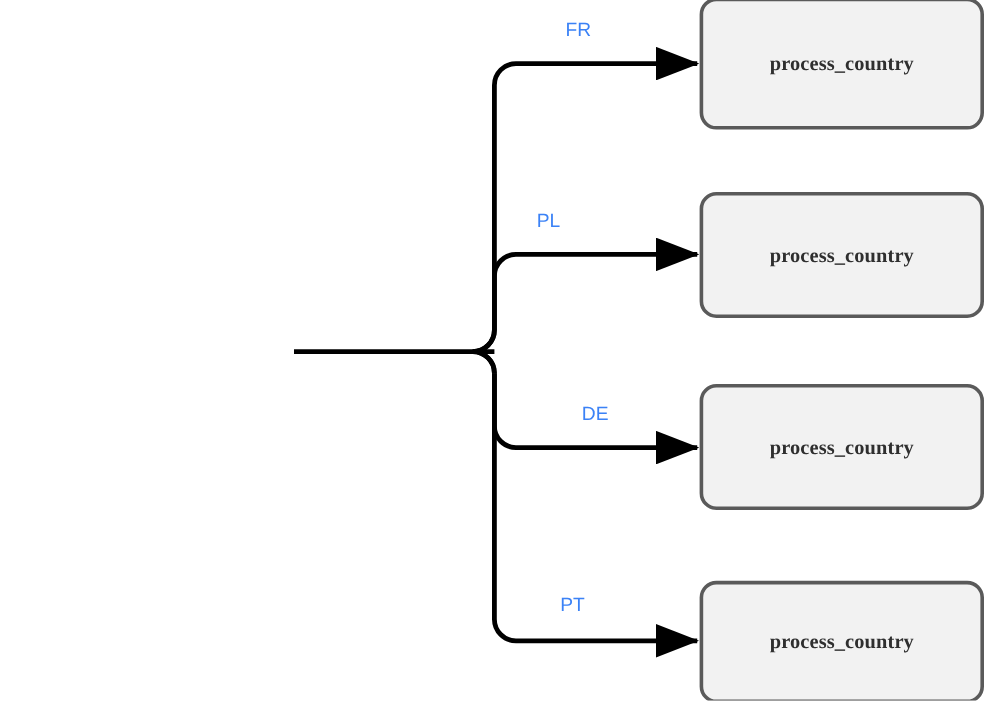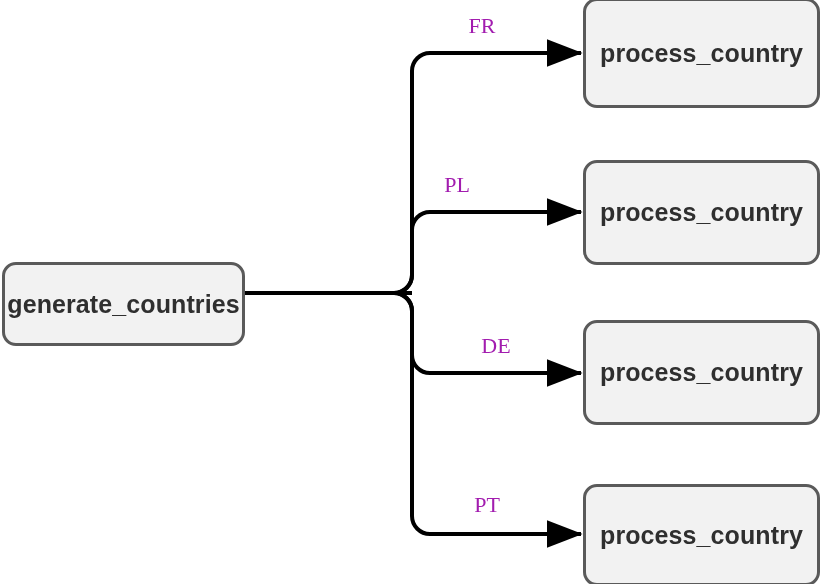--- a/index.html
+++ b/index.html
@@ -28,33 +28,33 @@
     position: absolute;
     box-sizing: border-box;
     background: #f2f2f2;
     border: 3px solid #5a5a5a;
     border-radius: 14px;
     display: flex;
     align-items: center;
     justify-content: center;
   }
   .node-label {
-    font-family: Liberation Sans, sans-serif;
+    font-family: Liberation Serif, serif;
     font-weight: bold;
-    font-size: 25px;
+    font-size: 17px;
     color: #2f2f2f;
     letter-spacing: 0.1px;
     white-space: nowrap;
   }
   .edge-label {
     position: absolute;
-    font-family: Liberation Serif, serif;
+    font-family: Liberation Sans, sans-serif;
     font-weight: normal;
-    font-size: 22px;
-    color: #a21caf;
+    font-size: 16px;
+    color: #3b82f6;
     white-space: nowrap;
     transform: translate(-50%, -50%);
   }
 </style>
 </head>
 <body>
 
 <div id="canvas">
 
   <svg id="edge-layer" viewBox="0 0 824 584" xmlns="http://www.w3.org/2000/svg">
@@ -69,38 +69,35 @@
         <path d="M 394 293 A 18 18 0 0 0 412 275"></path>
         <path d="M 412 275 L 412 230 A 18 18 0 0 1 430 212 L 581 212" marker-end="url(#arrowhead)"></path>
         <path d="M 394 293 A 18 18 0 0 0 412 275"></path>
         <path d="M 412 311 L 412 355 A 18 18 0 0 0 430 373 L 581 373" marker-end="url(#arrowhead)"></path>
         <path d="M 394 293 A 18 18 0 0 1 412 311"></path>
         <path d="M 412 311 L 412 516 A 18 18 0 0 0 430 534 L 581 534" marker-end="url(#arrowhead)"></path>
         <path d="M 394 293 A 18 18 0 0 1 412 311"></path>
       </g>
   </svg>
 
-  <div class="node" style="left:2px; top:262px; width:243px; height:84px;">
-    <span class="node-label">generate_countries</span>
-  </div>
 
   <div class="node" style="left:583px; top:-2px; width:237px; height:110px;">
     <span class="node-label">process_country</span>
   </div>
 
   <div class="node" style="left:583px; top:160px; width:237px; height:105px;">
     <span class="node-label">process_country</span>
   </div>
 
   <div class="node" style="left:583px; top:320px; width:237px; height:105px;">
     <span class="node-label">process_country</span>
   </div>
 
   <div class="node" style="left:583px; top:484px; width:237px; height:102px;">
     <span class="node-label">process_country</span>
   </div>
 
   <div class="edge-label" style="left:482px; top:26px;">FR</div>
   <div class="edge-label" style="left:457px; top:185px;">PL</div>
   <div class="edge-label" style="left:480px; top:346px;margin-left:16px;">DE</div>
-  <div class="edge-label" style="left:487px; top:505px;">PT</div>
+  <div class="edge-label" style="left:477px; top:505px;">PT</div>
 
 </div>
 
 </body></html>

